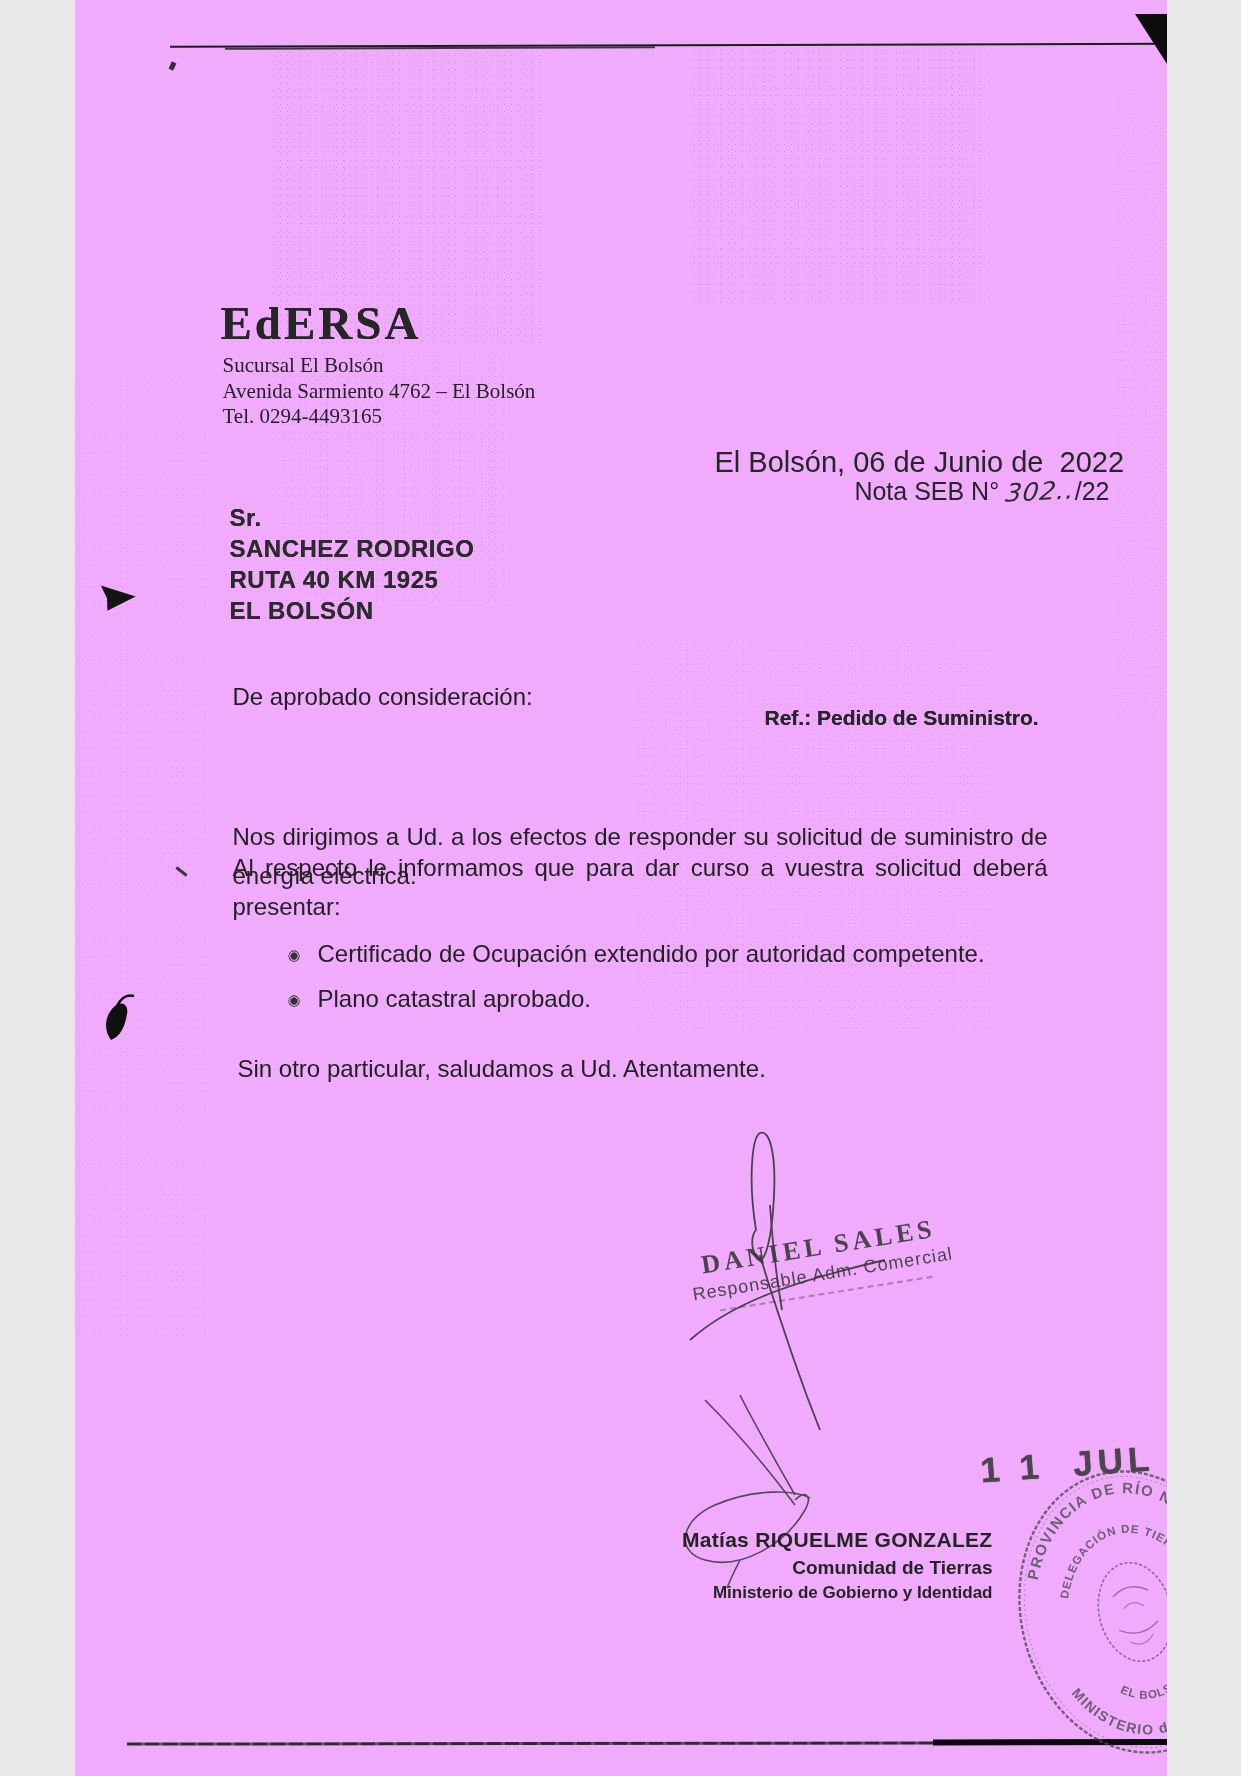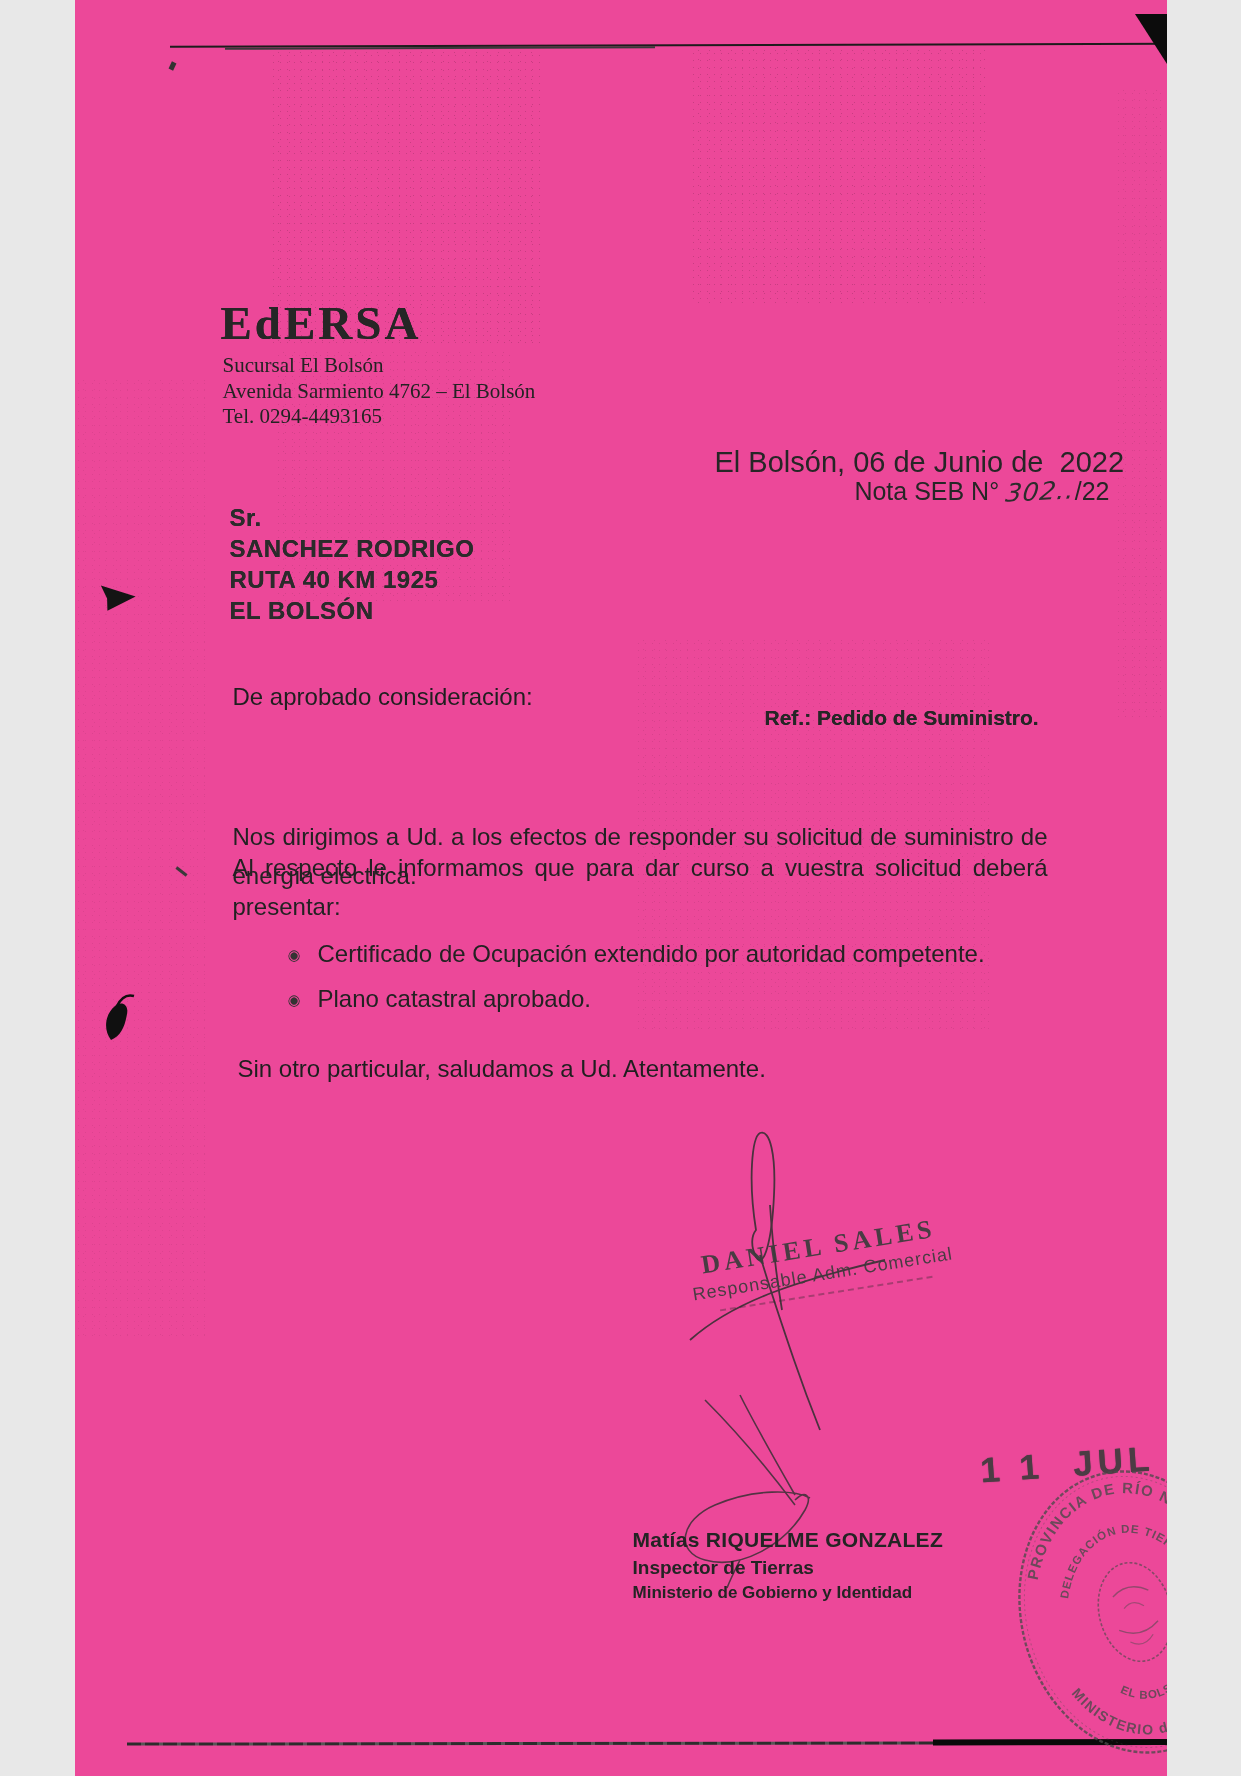--- a/index.html
+++ b/index.html
@@ -1,20 +1,20 @@
 <!DOCTYPE html>
 <html><head>
 <meta charset="utf-8">
 <style>
   html,body{margin:0;padding:0;background:#e8e8e8;}
   .page{
     position:relative;
     width:1092px;height:1776px;
     margin:0 auto;
-    background:#ec4899;
+    background:#f0abfc;
     overflow:hidden;
     font-family:"Liberation Sans", sans-serif;
     color:#1f1f1f;
   }
   .abs{position:absolute;}
 
   
   .scanline-top{left:95px;top:44px;width:1145px;height:2px;background:#1c1c1c;transform:rotate(-0.18deg);}
   .scanline-top2{left:150px;top:47px;width:430px;height:2px;background:#3a3a3a;transform:rotate(-0.2deg);}
   .corner-triangle{right:0;top:14px;width:0;height:0;border-top:50px solid #0c0c0c;border-left:32px solid transparent;}
@@ -51,21 +51,21 @@
 
   
   .sig1-svg{left:585px;top:1085px;}
   .stamp1{left:596px;top:1232px;width:300px;text-align:center;transform:rotate(-9deg);color:#3c3c3c;opacity:.92;}
   .stamp1-name{font-family:"Liberation Serif", serif;font-size:26px;letter-spacing:4px;font-weight:bold;}
   .stamp1-title{font-size:18px;letter-spacing:1px;margin-top:2px;}
   .stamp1-faint{margin:8px auto 0;width:215px;border-top:2px dashed rgba(40,40,40,.38);}
 
   
   .sig2-svg{left:570px;top:1370px;}
-  .sig2-block{left:558px;top:1528px;width:360px;text-align:left;color:#242424;}
+  .sig2-block{left:558px;top:1528px;width:360px;text-align:right;color:#242424;}
   .sig2-name{font-size:21px;font-weight:bold;letter-spacing:.3px;}
   .sig2-title{font-size:19px;font-weight:bold;margin-top:5px;}
   .sig2-org{font-size:17px;font-weight:bold;margin-top:4px;}
 
   
   .date-stamp{left:905px;top:1440px;font-size:35px;font-weight:bold;letter-spacing:5px;color:#3b3b3b;transform:rotate(-4deg);white-space:pre;opacity:.9;text-shadow:0 0 1px #3b3b3b;}
   .round-stamp{left:938px;top:1460px;transform:rotate(-14deg);opacity:.9;}
 </style>
 </head>
 <body>
@@ -146,21 +146,21 @@
     <g stroke="#2f2f2f" stroke-width="1.6" fill="none" opacity=".8">
       <path d="M60,30 C90,60 120,95 150,135"></path>
       <path d="M95,25 C110,55 130,90 150,125"></path>
       <path d="M150,130 C160,120 168,125 160,140 C140,175 95,200 60,190 C30,182 35,150 70,135 C110,118 150,120 165,128"></path>
       <path d="M95,190 C90,200 85,210 82,218"></path>
     </g>
   </svg>
 
   <div class="abs sig2-block">
     <div class="sig2-name">Matías RIQUELME GONZALEZ</div>
-    <div class="sig2-title">Inspector de Tierras</div>
+    <div class="sig2-title">Comunidad de Tierras</div>
     <div class="sig2-org">Ministerio de Gobierno y Identidad</div>
   </div>
 
   <div class="abs date-stamp">1 1  JUL  2022</div>
 
   <svg class="abs round-stamp" width="244" height="302" viewBox="0 0 244 302">
     <g stroke="#4a4a4a" fill="none">
       <ellipse cx="122" cy="152" rx="114" ry="142" stroke-width="2.4" stroke-dasharray="4 2" opacity=".85"></ellipse>
       <ellipse cx="122" cy="152" rx="109" ry="137" stroke-width="1" stroke-dasharray="2 3" opacity=".4"></ellipse>
       <ellipse cx="122" cy="152" rx="36" ry="50" stroke-width="1.6" stroke-dasharray="3 2" opacity=".7"></ellipse>

